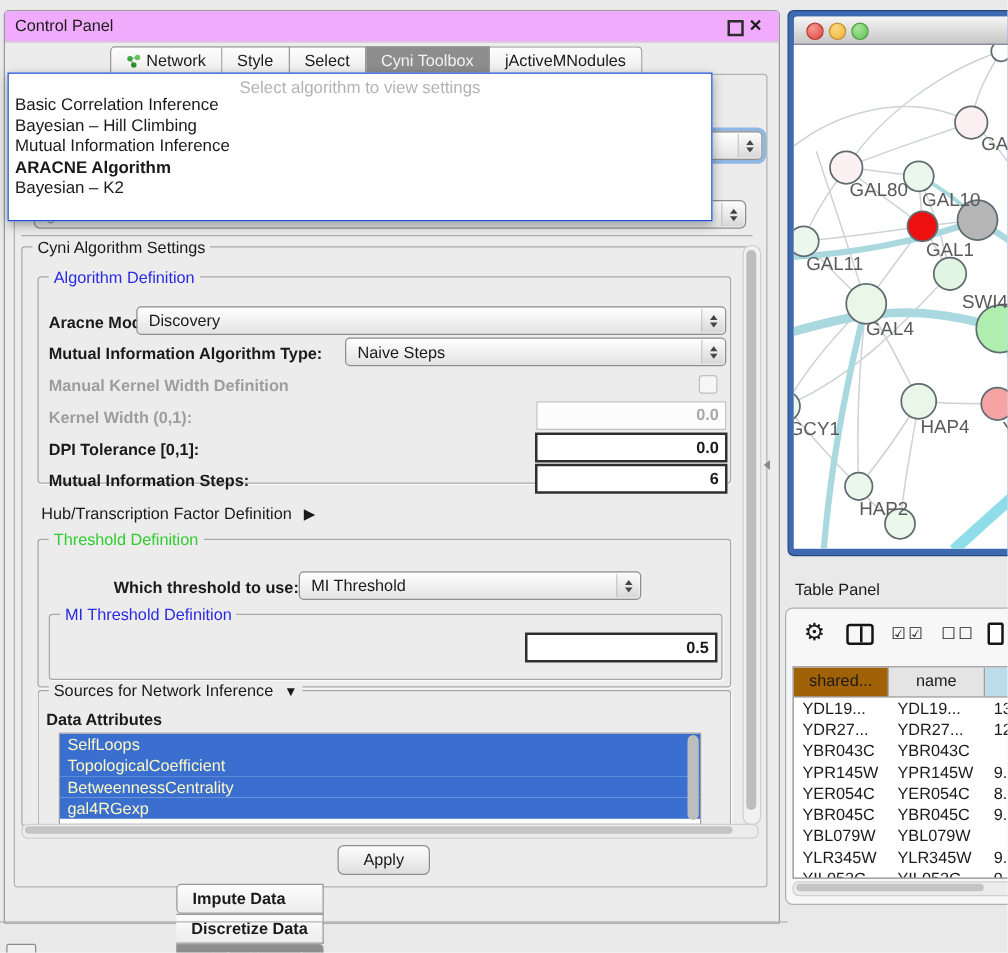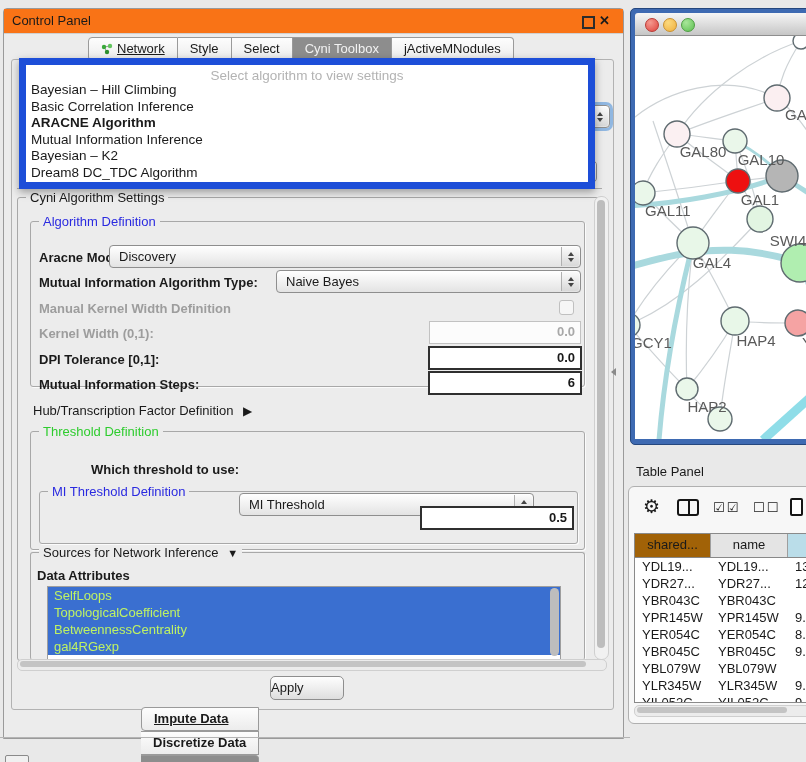--- a/index.html
+++ b/index.html
@@ -4,26 +4,26 @@
 <style>
   html,body{margin:0;padding:0;}
   #root{position:relative;width:806px;height:762px;background:#e9e9e9;overflow:hidden;
         font-family:"Liberation Sans",sans-serif;font-size:13px;color:#1a1a1a;}
   .abs{position:absolute;}
   .b{font-weight:700;}
   .dis{color:#9d9d9d;}
   
   .cwin{position:absolute;left:3px;top:8px;width:619px;height:729px;background:#ececec;
         border:1px solid #9a9a9a;border-radius:4px 4px 0 0;}
-  .ctitle{position:absolute;left:0;top:0;right:0;height:24px;background:#f97316;border-bottom:1px solid #d0d0d0;}
+  .ctitle{position:absolute;left:0;top:0;right:0;height:24px;background:#f0abfc;border-bottom:1px solid #d0d0d0;}
   
   .tabstrip{display:flex;}
   .tab{border:1px solid #9a9a9a;border-left:none;padding:3px 12px 4px 12px;font-size:13px;
        background:linear-gradient(#fdfdfd,#ececec);white-space:nowrap;display:flex;align-items:center;gap:4px;}
-  .tab:first-child{border-left:1px solid #9a9a9a;border-radius:4px 0 0 4px;text-decoration:underline;}
+  .tab:first-child{border-left:1px solid #9a9a9a;border-radius:4px 0 0 4px;}
   .tab:last-child{border-radius:0 4px 4px 0;}
   .tab.sel{background:#8d8d8d;color:#f2f2f2;justify-content:flex-end;}
   
   .content{position:absolute;left:7px;top:50px;width:601px;height:649px;border:1px solid #b2b2b2;
            background:#ececec;border-radius:3px;}
   
   .grp{position:absolute;border:1px solid #a8a8a8;border-radius:3px;box-shadow:1px 1px 0 rgba(255,255,255,.8);}
   .cap{position:absolute;top:-8px;left:8px;background:#ececec;padding:0 4px;font-size:13px;white-space:nowrap;}
   .capblue{color:#2a2ae0;}
   .capgreen{color:#2ecc2e;}
@@ -40,29 +40,29 @@
   
   .fld{position:absolute;height:20px;background:#fff;border:2px solid #2f2f2f;font-size:13px;
        text-align:right;padding:0 5px;box-sizing:content-box;line-height:20px;font-weight:bold;}
   .fld.soft{border:1px solid #c2c2c2;color:#a8a8a8;background:#fcfcfc;height:21px;}
   .chk{position:absolute;width:13px;height:13px;border:1px solid #c0c0c0;border-radius:3px;background:#f6f6f6;}
   
   .sbtrackV{position:absolute;background:#f1f1f1;border:1px solid #cfcfcf;border-radius:7px;}
   .sbthumbV{position:absolute;background:#bdbdbd;border-radius:6px;}
   
   .dlist{position:absolute;background:#fff;border:1px solid #9e9e9e;overflow:hidden;}
-  .ditem{height:17px;line-height:17px;background:#3a6fd0;color:#bef264;padding-left:6px;font-size:13px;}
-  
-  .ddown{position:absolute;left:15px;top:49px;width:562px;height:117px;background:#fff;
-         border:7px solid #1d4ed8;box-shadow:0 3px 8px rgba(0,0,0,.35);z-index:50;}
+  .ditem{height:17px;line-height:17px;background:#3a6fd0;color:#fef9c3;padding-left:6px;font-size:13px;}
+  
+  .ddown{position:absolute;left:2px;top:49px;width:562px;height:117px;background:#fff;
+         border:1px solid #1d4ed8;box-shadow:0 3px 8px rgba(0,0,0,.35);z-index:50;}
   .dprompt{position:absolute;left:0;right:0;top:3px;text-align:center;color:#b3b3b3;font-size:13.5px;}
   .dit{height:16.5px;line-height:16.5px;padding-left:5px;font-size:13.5px;white-space:nowrap;}
   
   .btn{position:absolute;border:1px solid #8e8e8e;border-radius:5px;background:linear-gradient(#fefefe,#dedede);
-       font-size:13px;text-align:left;line-height:21px;}
+       font-size:13px;text-align:center;line-height:21px;}
   
   .nwin{position:absolute;left:630px;top:8px;width:250px;height:437px;border:1px solid #25477e;
         background:#3e6ab2;border-radius:5px;padding:4px;box-sizing:border-box;}
   .ntitle{height:22px;background:linear-gradient(#f6f6f6,#c6c6c6);border-bottom:1px solid #8e8e8e;
           border-radius:3px 3px 0 0;position:relative;}
   .tl{position:absolute;top:5px;width:12px;height:12px;border-radius:50%;}
   .ncanvas{position:relative;background:#fff;height:403px;overflow:hidden;}
   
   .tpanel{position:absolute;left:628px;top:486px;width:250px;height:236px;background:#f7f7f7;
           border:1px solid #b0b0b0;border-radius:6px;}
@@ -140,21 +140,21 @@
           <div class="combo" style="left:78px;top:23px;width:472px;">
             <span>Discovery</span>
             <span class="stepper">
                 <span class="aru"></span>
                 <span class="ard"></span>
               </span>
           </div>
 
           <span class="abs b" style="left:8px;top:53px;">Mutual Information Algorithm Type:</span>
           <div class="combo" style="left:245px;top:48px;width:305px;">
-            <span>Naive Bayes</span>
+            <span>Naive Steps</span>
             <span class="stepper">
                 <span class="aru"></span>
                 <span class="ard"></span>
               </span>
           </div>
 
           <span class="abs b dis" style="left:8px;top:79px;">Manual Kernel Width Definition</span>
           <span class="chk" style="left:528px;top:78px;"></span>
 
           <span class="abs b dis" style="left:8px;top:104px;">Kernel Width (0,1):</span>
@@ -169,21 +169,21 @@
 
         <span class="abs" style="left:15px;top:205px;">
           <span>Hub/Transcription Factor Definition</span>
           <span style="font-size:12px;padding-left:6px;">▶</span>
         </span>
 
         <div class="grp" style="left:12px;top:233px;width:553px;height:117px;">
           <span class="cap capgreen">Threshold Definition</span>
 
           <span class="abs b" style="left:60px;top:30px;">Which threshold to use:</span>
-          <div class="combo" style="left:208px;top:25px;width:295px;margin-top:36px;">
+          <div class="combo" style="left:208px;top:25px;width:274px;">
             <span>MI Threshold</span>
             <span class="stepper">
                 <span class="aru"></span>
                 <span class="ard"></span>
               </span>
           </div>
 
           <div class="grp" style="left:8px;top:59px;width:537px;height:51px;">
             <span class="cap capblue">MI Threshold Definition</span>
             <span class="fld" style="left:380px;top:14px;width:140px;">0.5</span>
@@ -217,26 +217,25 @@
       </div>
 
       <div class="btn" style="left:258px;top:616px;width:72px;height:22px;">
         <span>Apply</span>
       </div>
     </div>
 
     <div class="ddown">
       <span class="dprompt">Select algorithm to view settings</span>
       <div class="abs" style="left:0;top:17px;right:0;">
+        <div class="dit">Basic Correlation Inference</div>
         <div class="dit">Bayesian – Hill Climbing</div>
-        <div class="dit">Basic Correlation Inference</div>
+        <div class="dit">Mutual Information Inference</div>
         <div class="dit b">ARACNE Algorithm</div>
-        <div class="dit">Mutual Information Inference</div>
         <div class="dit">Bayesian – K2</div>
-        <div class="dit">Dream8 DC_TDC Algorithm</div>
       </div>
     </div>
 
     <div class="tabstrip abs" style="left:137px;top:698px;flex-direction:column;">
       <div class="tab">
           <span class="b">Impute Data</span>
         </div>
       <div class="tab">
           <span class="b">Discretize Data</span>
         </div>

